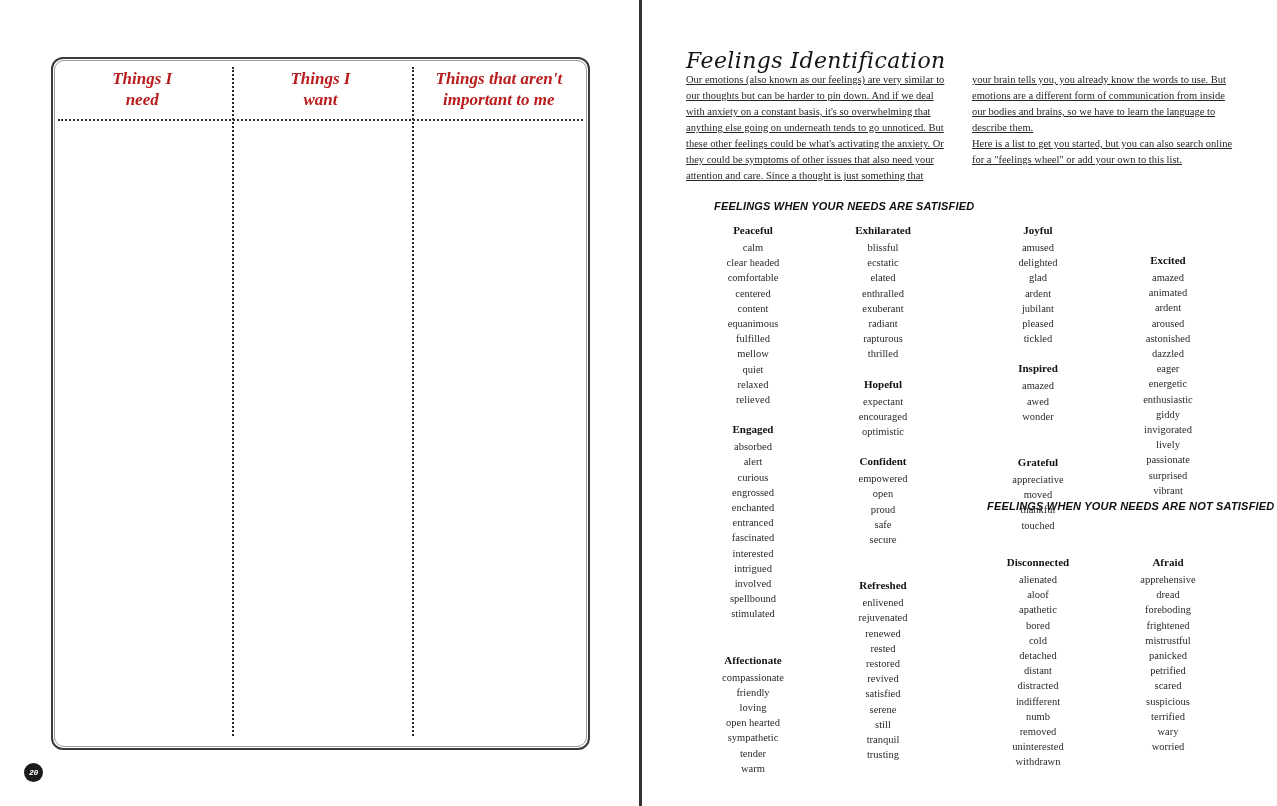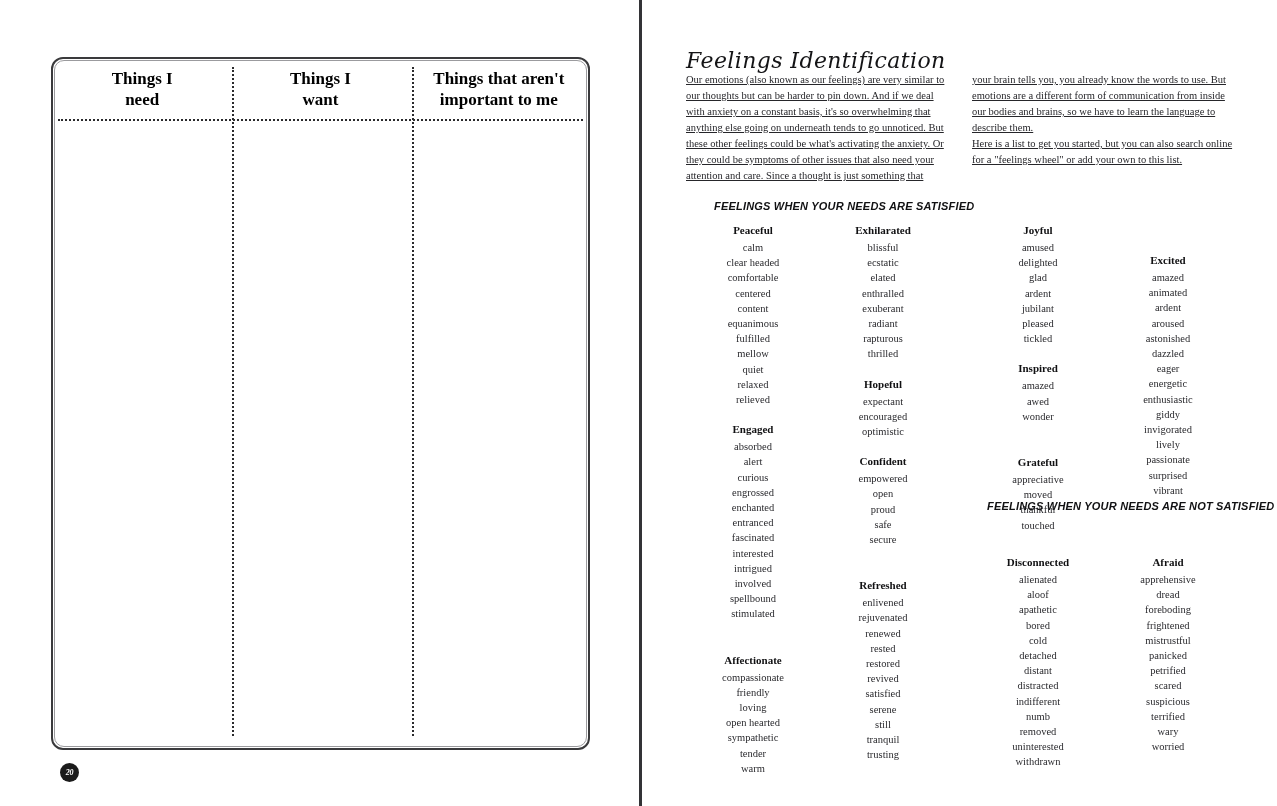--- a/index.html
+++ b/index.html
@@ -39,29 +39,28 @@
   .page-right { left: 642px; width: 635px; }
 
   
   .page-num {
     position: absolute;
     width: 19px;
     height: 19px;
     border-radius: 50%;
     background: #1b1b1b;
     color: #ffffff;
-    font-family: Liberation Serif, serif;
+    font-family: Liberation Mono, monospace;
     font-size: 8px;
     font-weight: bold;
     font-style: italic;
     display: flex;
     align-items: center;
     justify-content: center;
     letter-spacing: -0.3px;
-    margin-left: 36px;
   }
   .page-num-left  { left: 24px;  top: 763px; }
 
   
   .worksheet {
     position: absolute;
     left: 51px;
     top: 57px;
     width: 539px;
     height: 693px;
@@ -90,25 +89,26 @@
     box-sizing: border-box;
   }
   .ws-col-head {
     flex: 1 1 0;
     display: flex;
     align-items: center;
     justify-content: center;
     text-align: center;
     font-family: "Liberation Serif", serif;
     font-weight: bold;
+    font-style: italic;
     font-size: 17px;
     line-height: 1.25;
     padding: 0 6px;
     box-sizing: border-box;
-    color: #000000;
+    color: #b91c1c;
   }
 
   
   .ws-hrule {
     position: absolute;
     left: 5px;
     right: 5px;
     top: 60px;
     height: 0;
     border-top: 2px dotted #2a2a2c;

